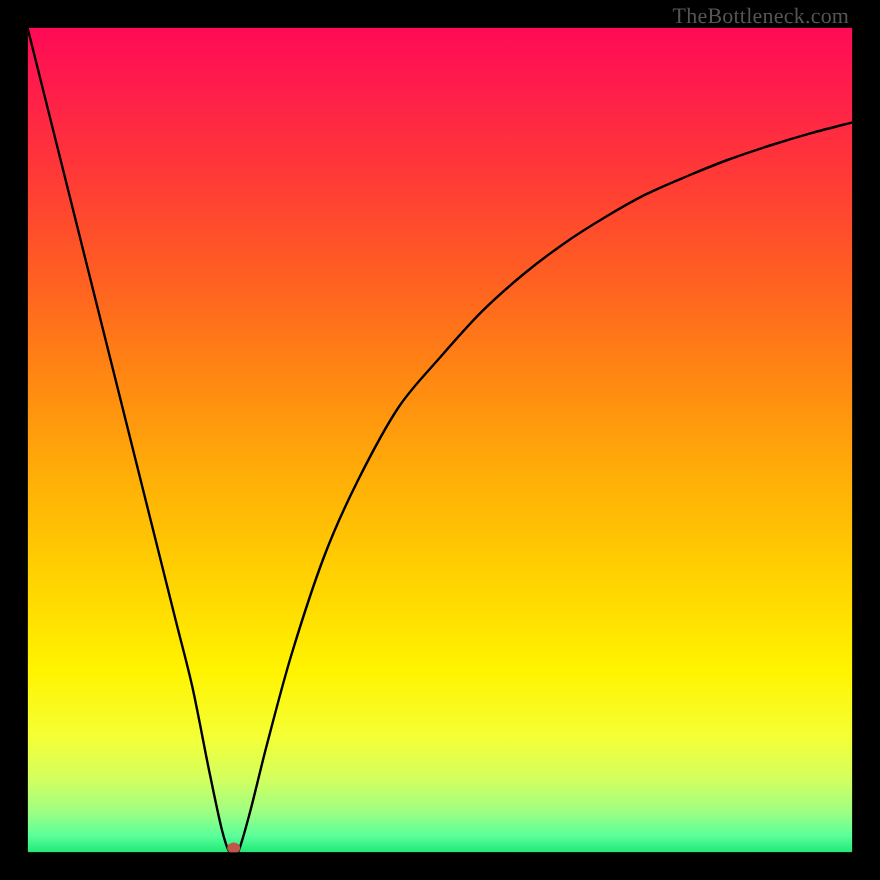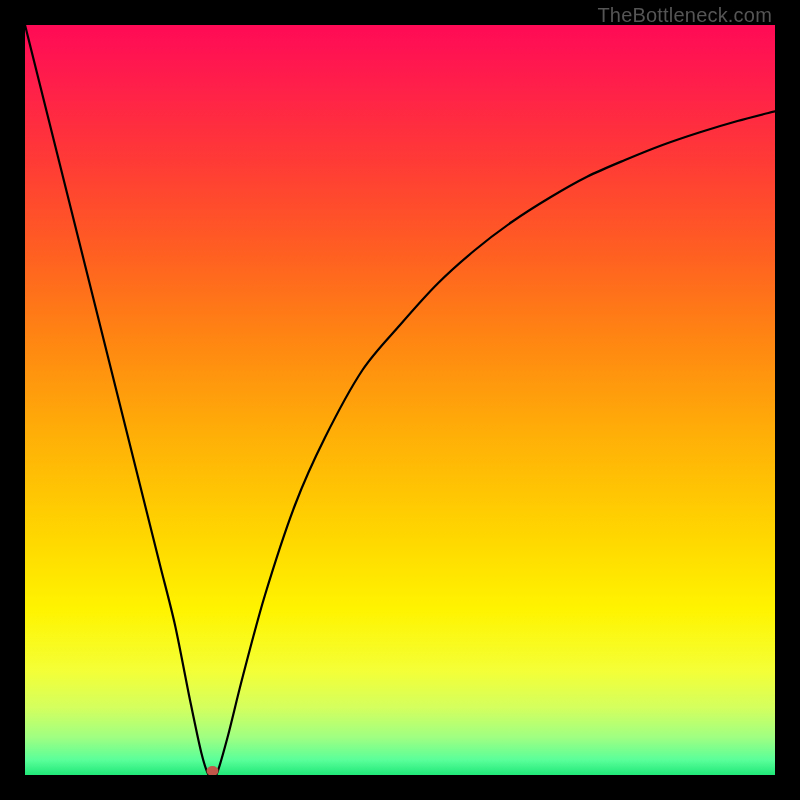--- a/index.html
+++ b/index.html
@@ -38,21 +38,21 @@
     top: 0;
     left: 0;
     width: 100%;
     height: 100%;
   }
   .watermark {
     position: absolute;
     top: 4px;
     right: 28px;
     color: #555;
-    font-family: Liberation Sans, sans-serif;
+    font-family: Liberation Serif, serif;
     font-size: 20px;
     font-weight: 500;
     letter-spacing: 0.2px;
   }
 </style>
 </head>
 <body>
 
 <div class="frame">
   <div class="plot-area">

